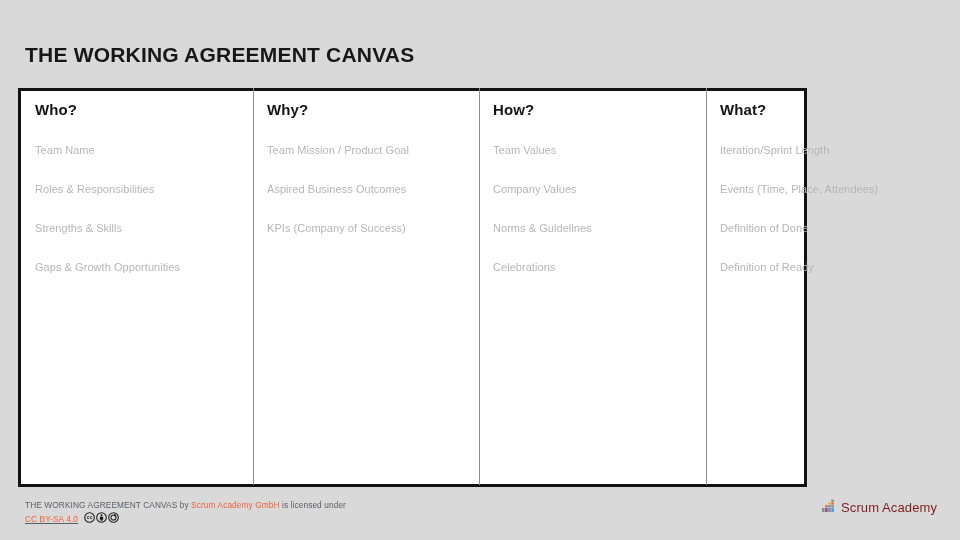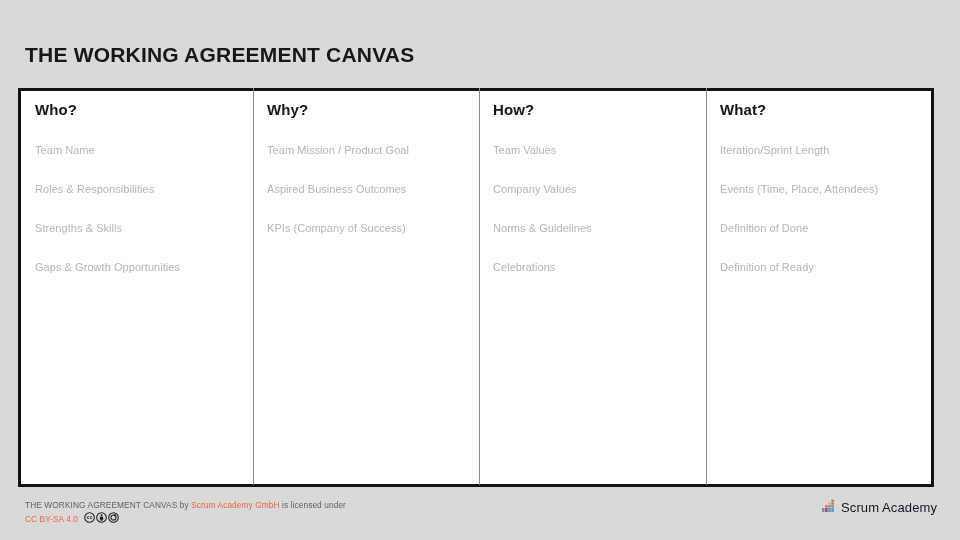--- a/index.html
+++ b/index.html
@@ -26,21 +26,21 @@
     color: #171717;
     letter-spacing: 0.2px;
     white-space: nowrap;
   }
 
   
   .canvas {
     position: absolute;
     left: 18px;
     top: 88px;
-    width: 916px;
+    width: 789px;
     height: 399px;
     background: #ffffff;
     border: 3px solid #121212;
     box-sizing: border-box;
     display: flex;
     flex-direction: row;
   }
   .column {
     position: relative;
     box-sizing: border-box;
@@ -96,20 +96,21 @@
     letter-spacing: 0.1px;
   }
   .footer .lic-link {
     color: #f0603a;
     text-align: right;
   }
   .footer-line2 {
     display: flex;
     align-items: center;
     gap: 4px;
+    text-decoration: underline;
   }
   .cc-badges {
     display: inline-flex;
     align-items: center;
     gap: 1px;
     margin-left: 2px;
   }
   .cc-badge {
     display: block;
   }
@@ -121,21 +122,21 @@
     top: 498px;
     display: flex;
     align-items: center;
     gap: 5px;
   }
   .brand-mark {
     display: block;
   }
   .brand-name {
     font-size: 13px;
-    color: #0f172a;
+    color: #7f1d1d;
     letter-spacing: 0.1px;
     white-space: nowrap;
   }
 </style>
 </head>
 <body>
 
 <div class="slide-title">THE WORKING AGREEMENT CANVAS</div>
 
 <div class="canvas">

